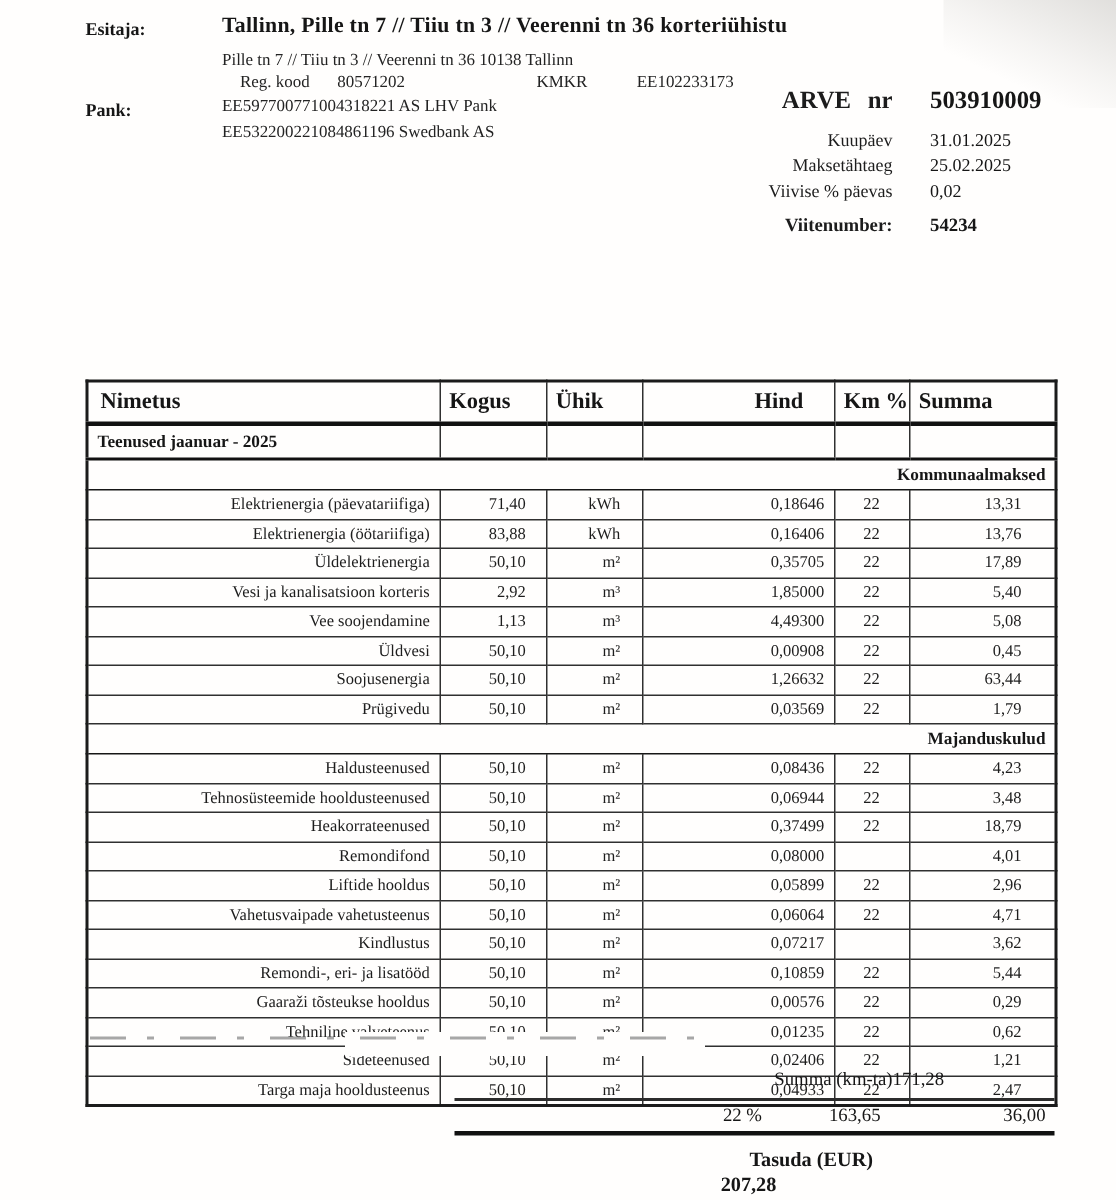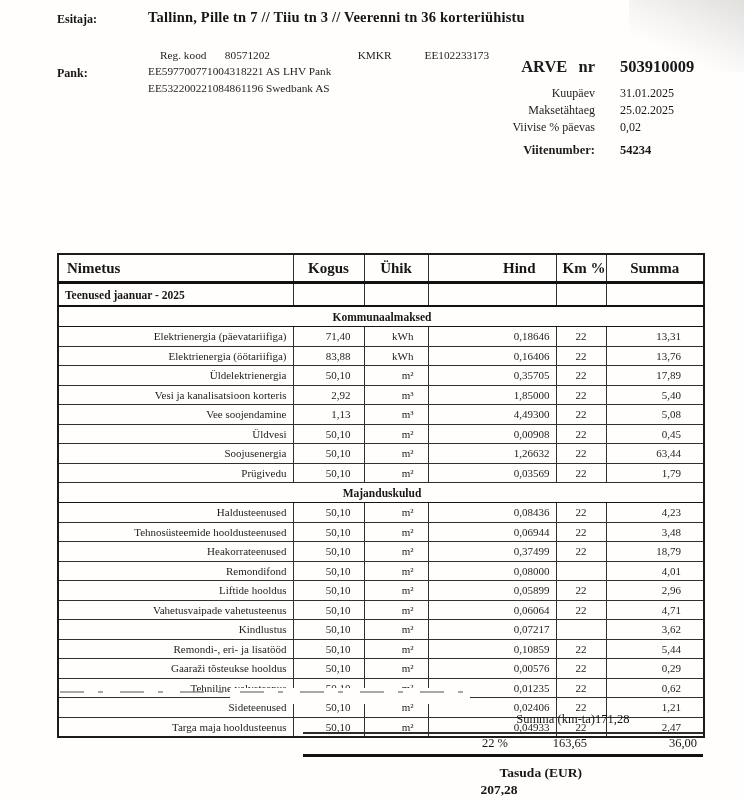--- a/index.html
+++ b/index.html
@@ -34,29 +34,29 @@
     position:absolute; left:57px; top:253px; width:646px;
     border-collapse:collapse; table-layout:fixed;
   }
   table.inv { border:2px solid #1b1b1b; }
   table.inv th, table.inv td { border:1px solid #303030; overflow:hidden; white-space:nowrap; }
   table.inv th {
     height:24px; font-size:15px; font-weight:bold; border-bottom:3px solid #111;
     padding:1px 6px; vertical-align:middle;
   }
   .h-name { text-align:left; padding-left:8px !important; }
-  .h-kogus, .h-yhik, .h-km, .h-summa { text-align:center;margin-left:16px; }
+  .h-kogus, .h-yhik, .h-km, .h-summa { text-align:left;margin-left:16px; }
   .h-hind { text-align:right; padding-right:20px !important; }
   tr.period-row td {
     height:19px; font-weight:bold; font-size:11.5px; border-bottom:2px solid #111;
     padding:1px 6px; vertical-align:middle;
   }
   tr.section-row td {
     height:17px; font-weight:bold; font-size:11.5px; border-bottom:1.5px solid #161616;
-    padding:1px 6px 1px 8px; text-align:center; vertical-align:middle;margin-left:20px;
+    padding:1px 6px 1px 8px; text-align:right; vertical-align:middle;margin-left:20px;
   }
   tr.data-row td { height:16.5px; font-size:11px; padding:1px 6px; vertical-align:middle; color:#1d1d1d; }
   .c-name  { text-align:right;  padding-left:8px !important; }
   .c-kogus { text-align:right; padding-right:13px !important; }
   .c-yhik  { text-align:right; padding-right:14px !important; }
   .c-hind  { text-align:right; padding-right:6px !important; }
   .c-km    { text-align:center; }
   .c-summa { text-align:right; padding-right:22px !important; }
   
   .sum-sub { position:absolute; left:303px; top:711px; width:400px; display:flex; font-size:12.5px; line-height:16px; }
@@ -82,20 +82,21 @@
     background:linear-gradient(205deg, rgba(175,173,168,.38) 0%, rgba(175,173,168,.12) 45%, transparent 70%);
   }
 </style>
 </head>
 <body>
 
 <div class="page">
 
   <div class="lbl-col esitaja-label">Esitaja:</div>
   <div class="org-title">Tallinn, Pille tn 7 // Tiiu tn 3 // Veerenni tn 36 korteriühistu</div>
+  <div class="org-address">Pille tn 7 // Tiiu tn 3 // Veerenni tn 36 10138  Tallinn</div>
   <div class="reg-line">
     <span class="s1">Reg. kood</span>
     <span class="s2">80571202</span>
     <span class="s3">KMKR</span>
     <span class="s4">EE102233173</span>
   </div>
   <div class="lbl-col pank-label">Pank:</div>
   <div class="bank-line1">EE597700771004318221 AS LHV Pank</div>
   <div class="bank-line2">EE532200221084861196 Swedbank AS</div>
 

